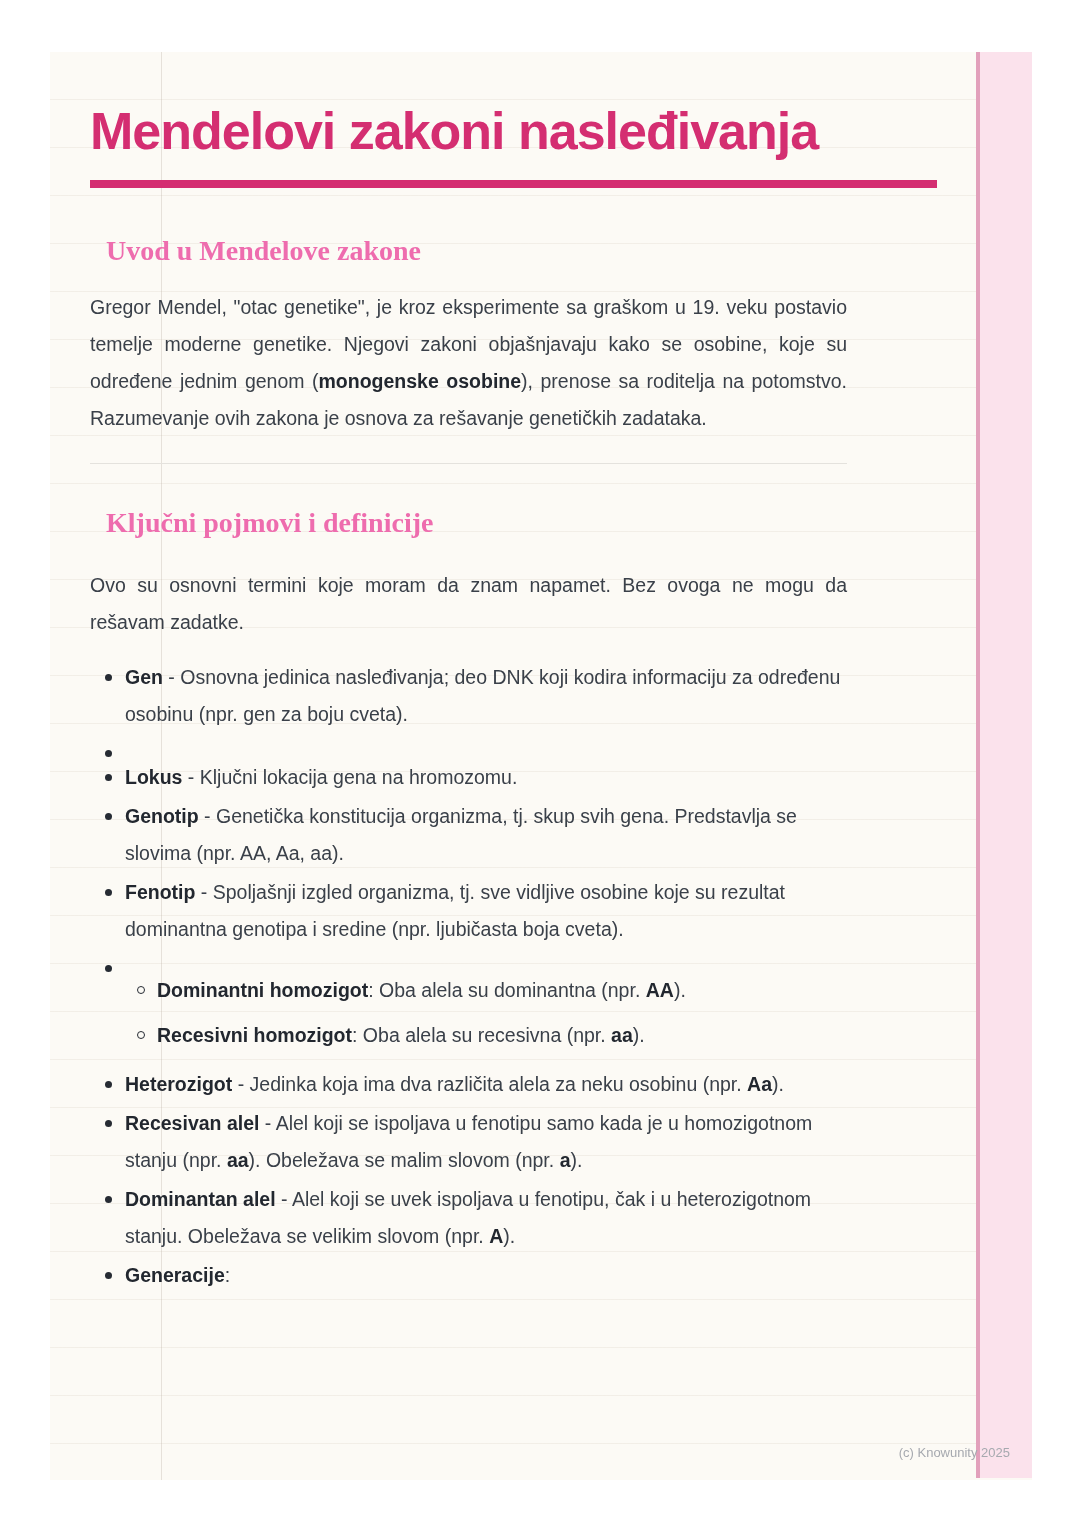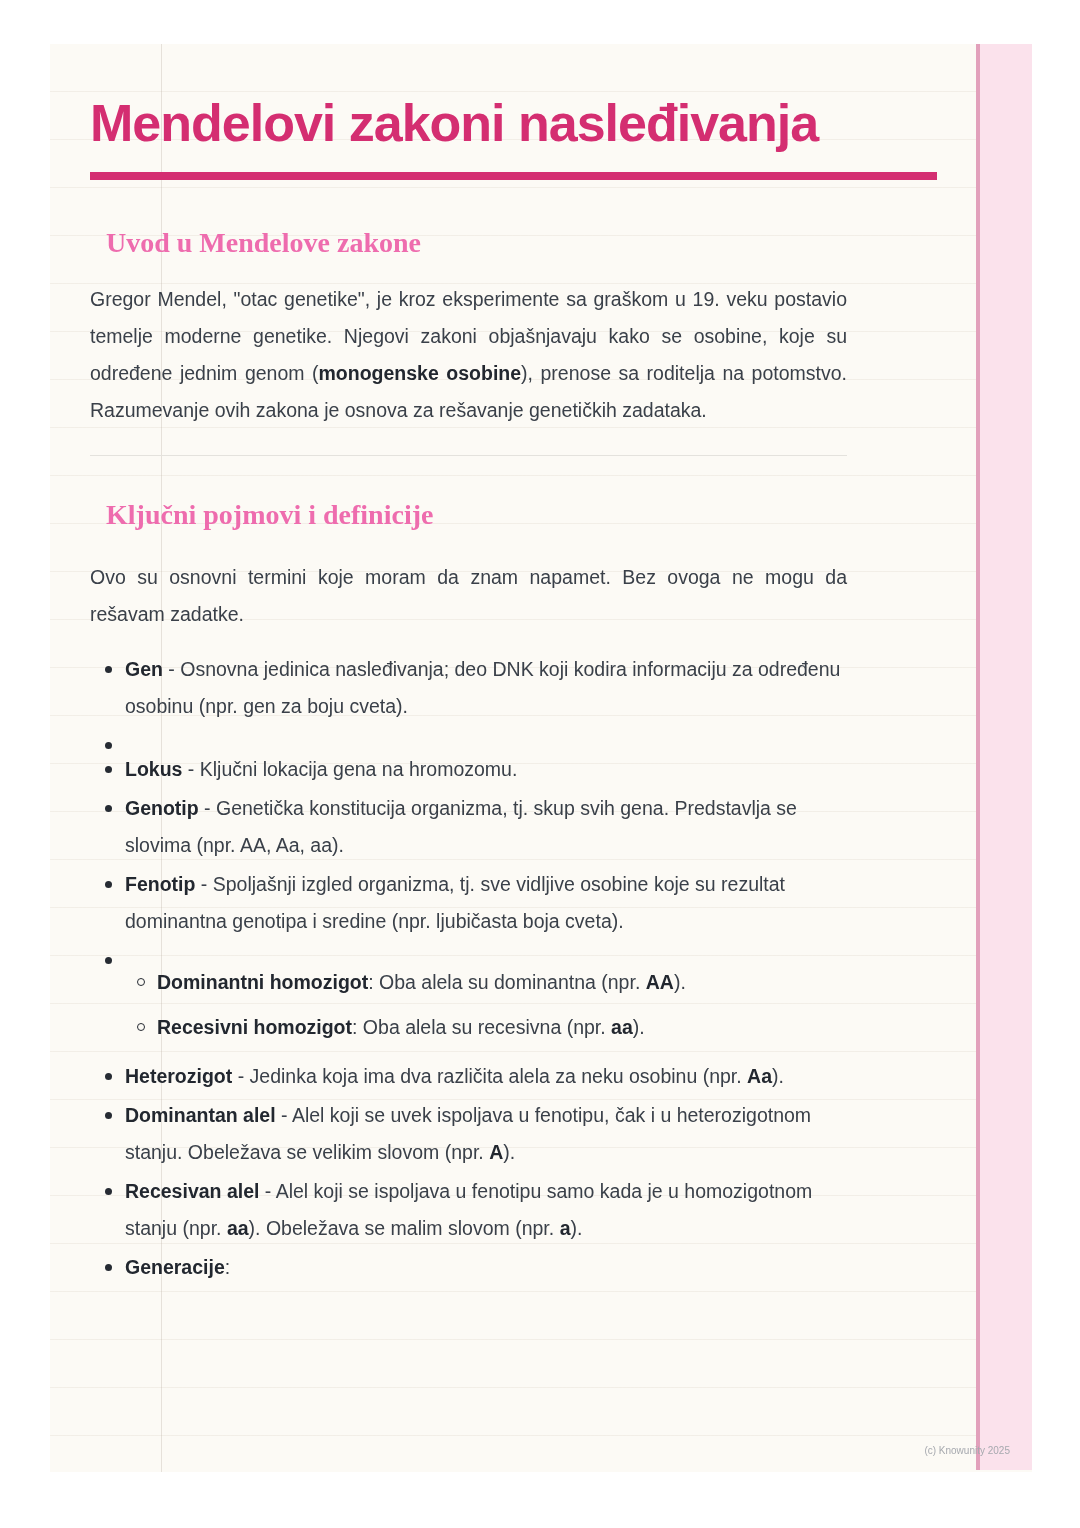--- a/index.html
+++ b/index.html
@@ -17,21 +17,21 @@
   html, body { margin: 0; padding: 0; }
   body {
     width: 1080px; height: 1528px;
     background: #ffffff;
     font-family: "Liberation Sans", sans-serif;
     position: relative;
     overflow: hidden;
   }
   .card {
     position: absolute;
-    left: 50px; top: 44px;
+    left: 50px; top: 52px;
     width: 982px; height: 1428px;
     background-color: var(--card_bg);
     background-image: repeating-linear-gradient(
       to bottom,
       transparent 0px, transparent 47px,
       rgba(208,197,181,0.22) 47px, rgba(208,197,181,0.22) 48px);
   }
   .margin-line {
     position: absolute;
     left: 111px; top: 0;
@@ -118,21 +118,21 @@
     flex: 0 0 auto;
     width: 8px; height: 8px;
     border: 1.5px solid #262b33;
     border-radius: 50%;
     background: transparent;
     margin: 14px 12px 0 12px;
   }
   .watermark {
     position: absolute;
     top: 1445px; right: 70px;
-    font-size: 10px;
+    font-size: 13px;
     color: var(--watermark);
     z-index: 3;
   }
 </style>
 </head>
 <body>
 
 <div class="card">
   <div class="margin-line"></div>
   <div class="pink-band"></div>
@@ -183,25 +183,25 @@
             </li>
           </ul>
         </div>
       </li>
       <li class="term">
         <span class="dot"></span>
         <div class="li-body"><strong>Heterozigot</strong><span> - Jedinka koja ima dva različita alela za neku osobinu (npr. </span><strong>Aa</strong><span>).</span></div>
       </li>
       <li class="term">
         <span class="dot"></span>
+        <div class="li-body"><strong>Recesivan alel</strong><span> - Alel koji se ispoljava u fenotipu samo kada je u homozigotnom stanju (npr. </span><strong>aa</strong><span>). Obeležava se malim slovom (npr. </span><strong>a</strong><span>).</span></div>
+      </li>
+      <li class="term">
+        <span class="dot"></span>
         <div class="li-body"><strong>Dominantan alel</strong><span> - Alel koji se uvek ispoljava u fenotipu, čak i u heterozigotnom stanju. Obeležava se velikim slovom (npr. </span><strong>A</strong><span>).</span></div>
-      </li>
-      <li class="term">
-        <span class="dot"></span>
-        <div class="li-body"><strong>Recesivan alel</strong><span> - Alel koji se ispoljava u fenotipu samo kada je u homozigotnom stanju (npr. </span><strong>aa</strong><span>). Obeležava se malim slovom (npr. </span><strong>a</strong><span>).</span></div>
       </li>
       <li class="term">
         <span class="dot"></span>
         <div class="li-body"><strong>Generacije</strong><span>:</span></div>
       </li>
     </ul>
   </div>
 </div>
 
 <div class="watermark">(c) Knowunity 2025</div>

